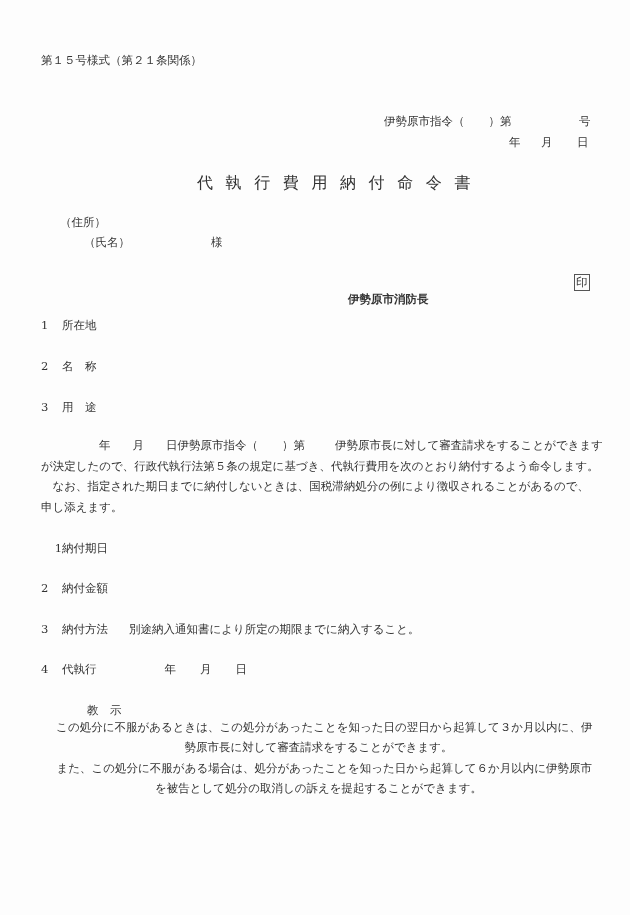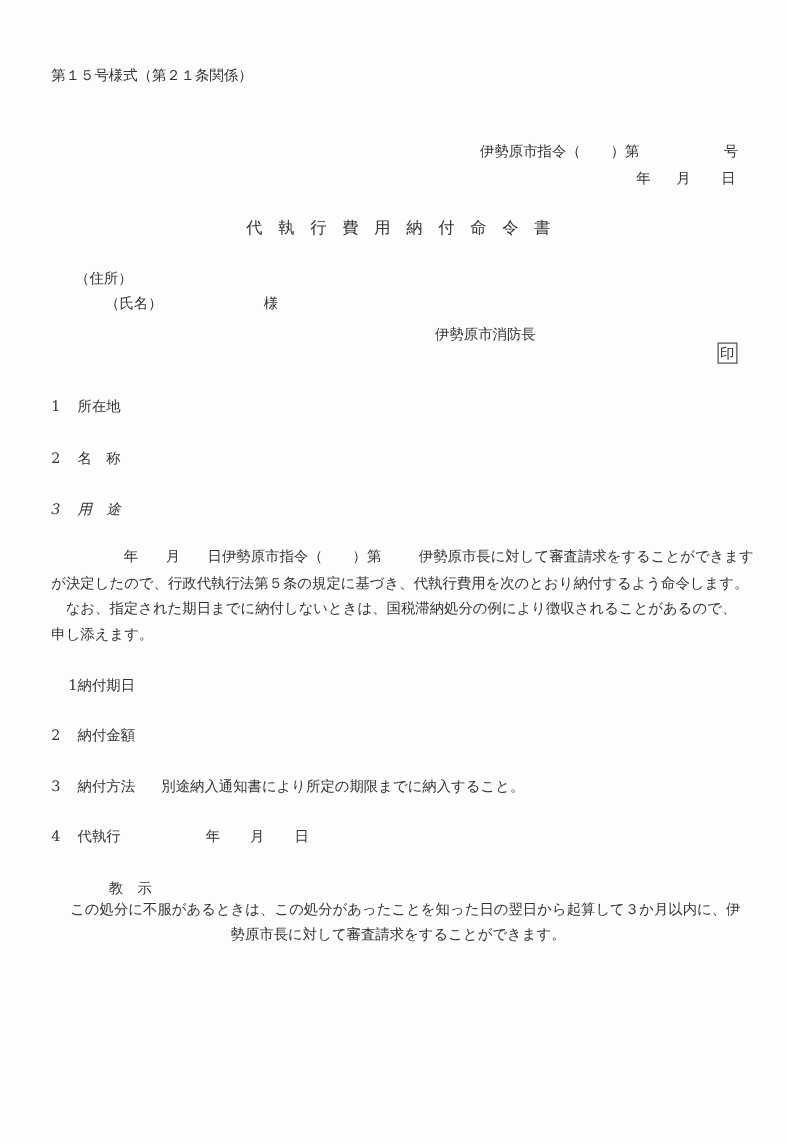--- a/index.html
+++ b/index.html
@@ -11,25 +11,25 @@
       font-size: 11.5px;
       position: relative;
       overflow: hidden;
     }
     .abs { position: absolute; white-space: nowrap; line-height: 14px; }
     .form-no { left: 41px; top: 53px; }
     .ref-line { left: 384px; top: 114px; }
     .ref-line span { display: inline-block; }
     .ref-num-label { position: absolute; left: 579px; top: 114px; }
     .date-line { top: 135px; }
-    .title { left: 197px; top: 176px; letter-spacing: 12.6px; font-size: 13px; }
+    .title { left: 197px; top: 176px; letter-spacing: 12.6px; font-size: 16px; }
     .addr { left: 60px; top: 215px; }
     .name { left: 60px; top: 235px; margin-left: 24px; }
     .sama { left: 211px; top: 235px; }
-    .chief { left: 348px; top: 260px; }
+    .chief { left: 348px; top: 292px; font-weight: bold; }
     .seal {
       left: 574px; top: 274px;
       border: 1px solid #555;
       padding: 0 1px;
       line-height: 15px;
     }
     .item { left: 41px; }
     .item .num { display: inline-block; width: 21px; }
     .para { left: 41px; width: 555px; white-space: normal; line-height: 20.5px; }
     .para p { margin: 0; }
@@ -58,21 +58,21 @@
 
 <div class="abs chief">伊勢原市消防長</div>
 <div class="abs seal">印</div>
 
 <div class="abs item" style="top:318px;">
   <span class="num">1</span><span>所在地</span>
 </div>
 <div class="abs item" style="top:359px;">
   <span class="num">2</span><span>名　称</span>
 </div>
-<div class="abs item" style="top:400px;font-style:italic;">
+<div class="abs item" style="top:400px;">
   <span class="num">3</span><span>用　途</span>
 </div>
 
 <div class="abs" style="left:41px;top:438px;">
   <span style="display:inline-block;width:58px;"></span><span>年</span><span style="display:inline-block;width:22px;"></span><span>月</span><span style="display:inline-block;width:22px;"></span><span>日伊勢原市指令（</span><span style="display:inline-block;width:24px;"></span><span>）第</span><span style="display:inline-block;width:30px;"></span><span>伊勢原市長に対して審査請求をすることができます</span>
 </div>
 <div class="abs" style="left:41px;top:459px;">が決定したので、行政代執行法第５条の規定に基づき、代執行費用を次のとおり納付するよう命令します。</div>
 <div class="abs para" style="top:476px;">
   <p>　なお、指定された期日までに納付しないときは、国税滞納処分の例により徴収されることがあるので、申し添えます。</p>
 </div>
@@ -86,13 +86,14 @@
 <div class="abs item" style="top:622px;">
   <span class="num">3</span><span>納付方法</span><span style="display:inline-block;width:21px;"></span><span>別途納入通知書により所定の期限までに納入すること。</span>
 </div>
 <div class="abs item" style="top:662px;">
   <span class="num">4</span><span>代執行</span><span style="display:inline-block;width:68px;"></span><span>年</span><span style="display:inline-block;width:24px;"></span><span>月</span><span style="display:inline-block;width:24px;"></span><span>日</span>
 </div>
 
 <div class="abs" style="left:41px;top:703px;padding-left:46px;">教　示</div>
 <div class="abs kyoji-body">
   <p>この処分に不服があるときは、この処分があったことを知った日の翌日から起算して３か月以内に、伊勢原市長に対して審査請求をすることができます。</p>
+  <p>また、この処分に不服がある場合は、処分があったことを知った日から起算して６か月以内に伊勢原市を被告として処分の取消しの訴えを提起することができます。</p>
 </div>
 
 </body></html>

